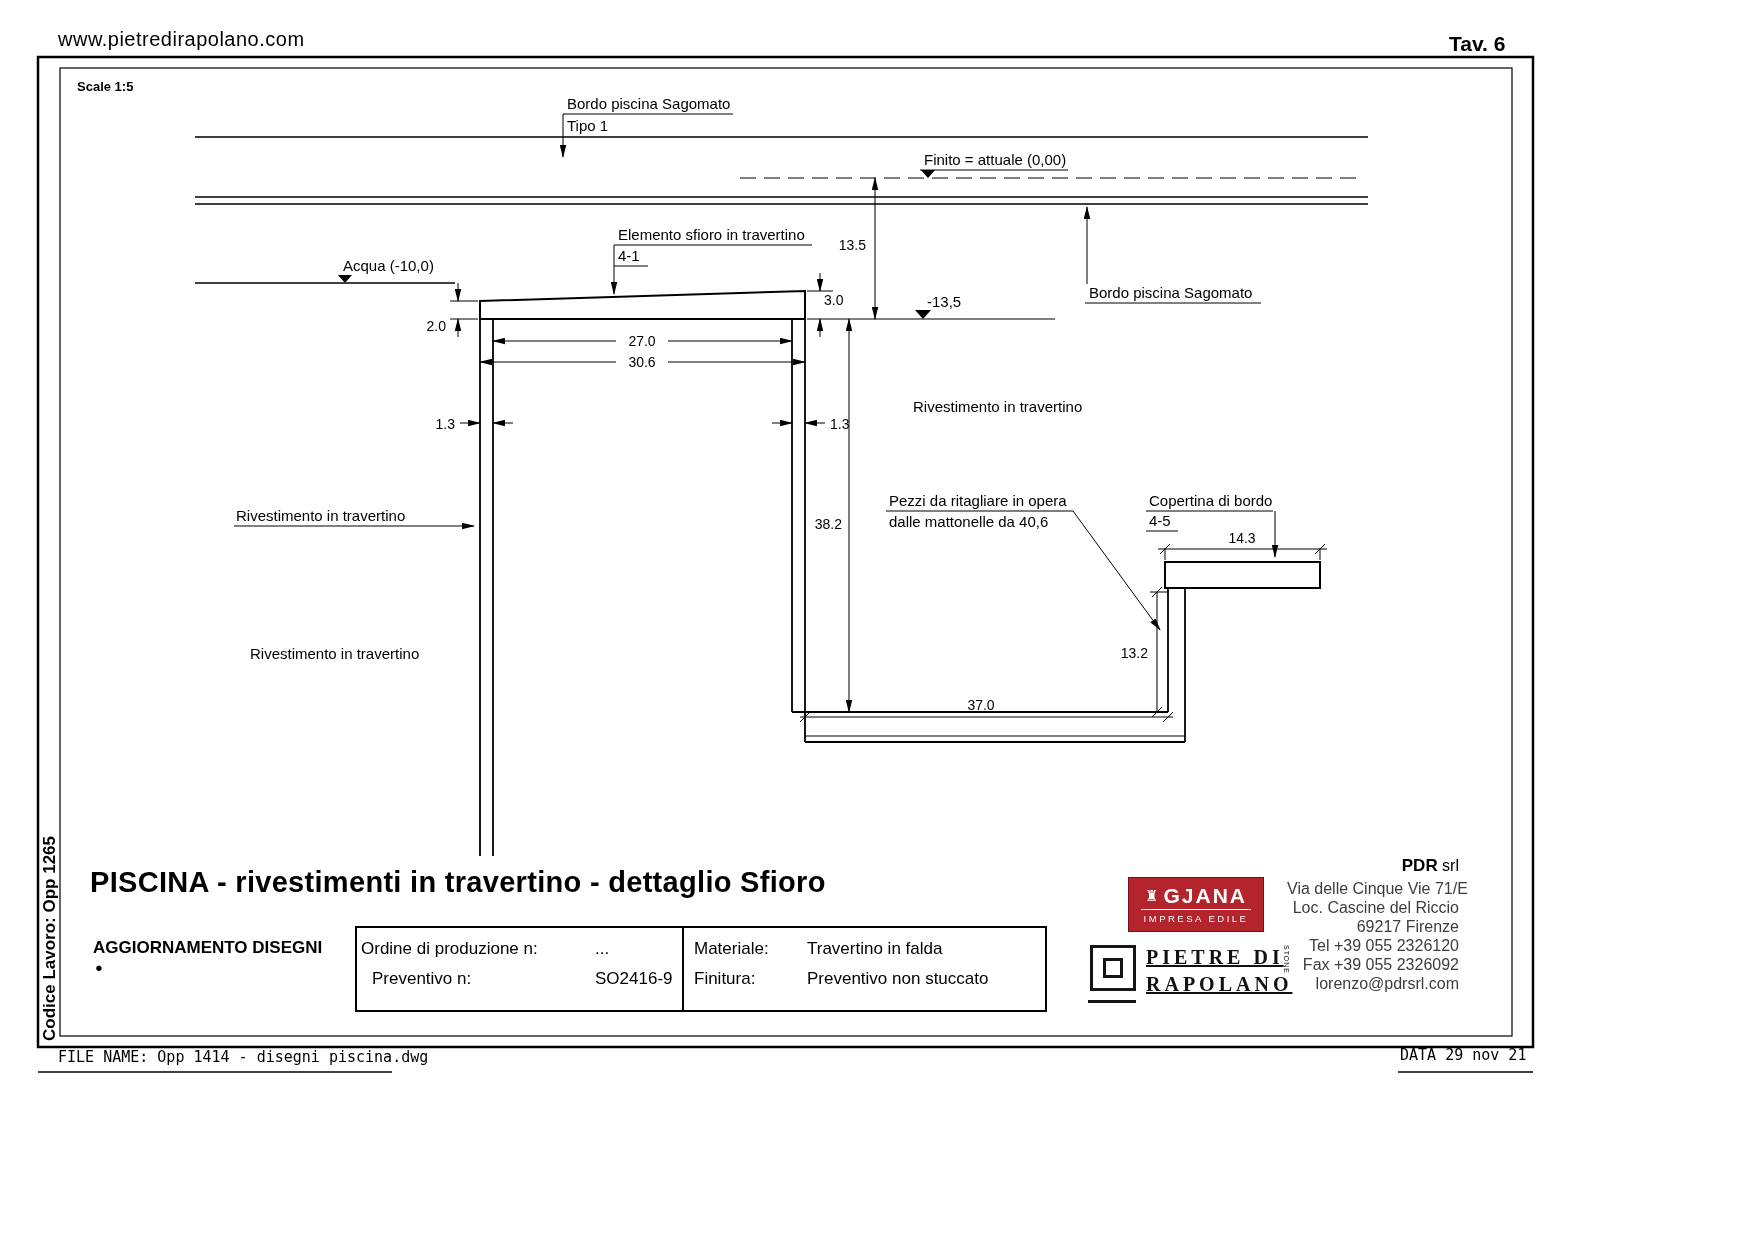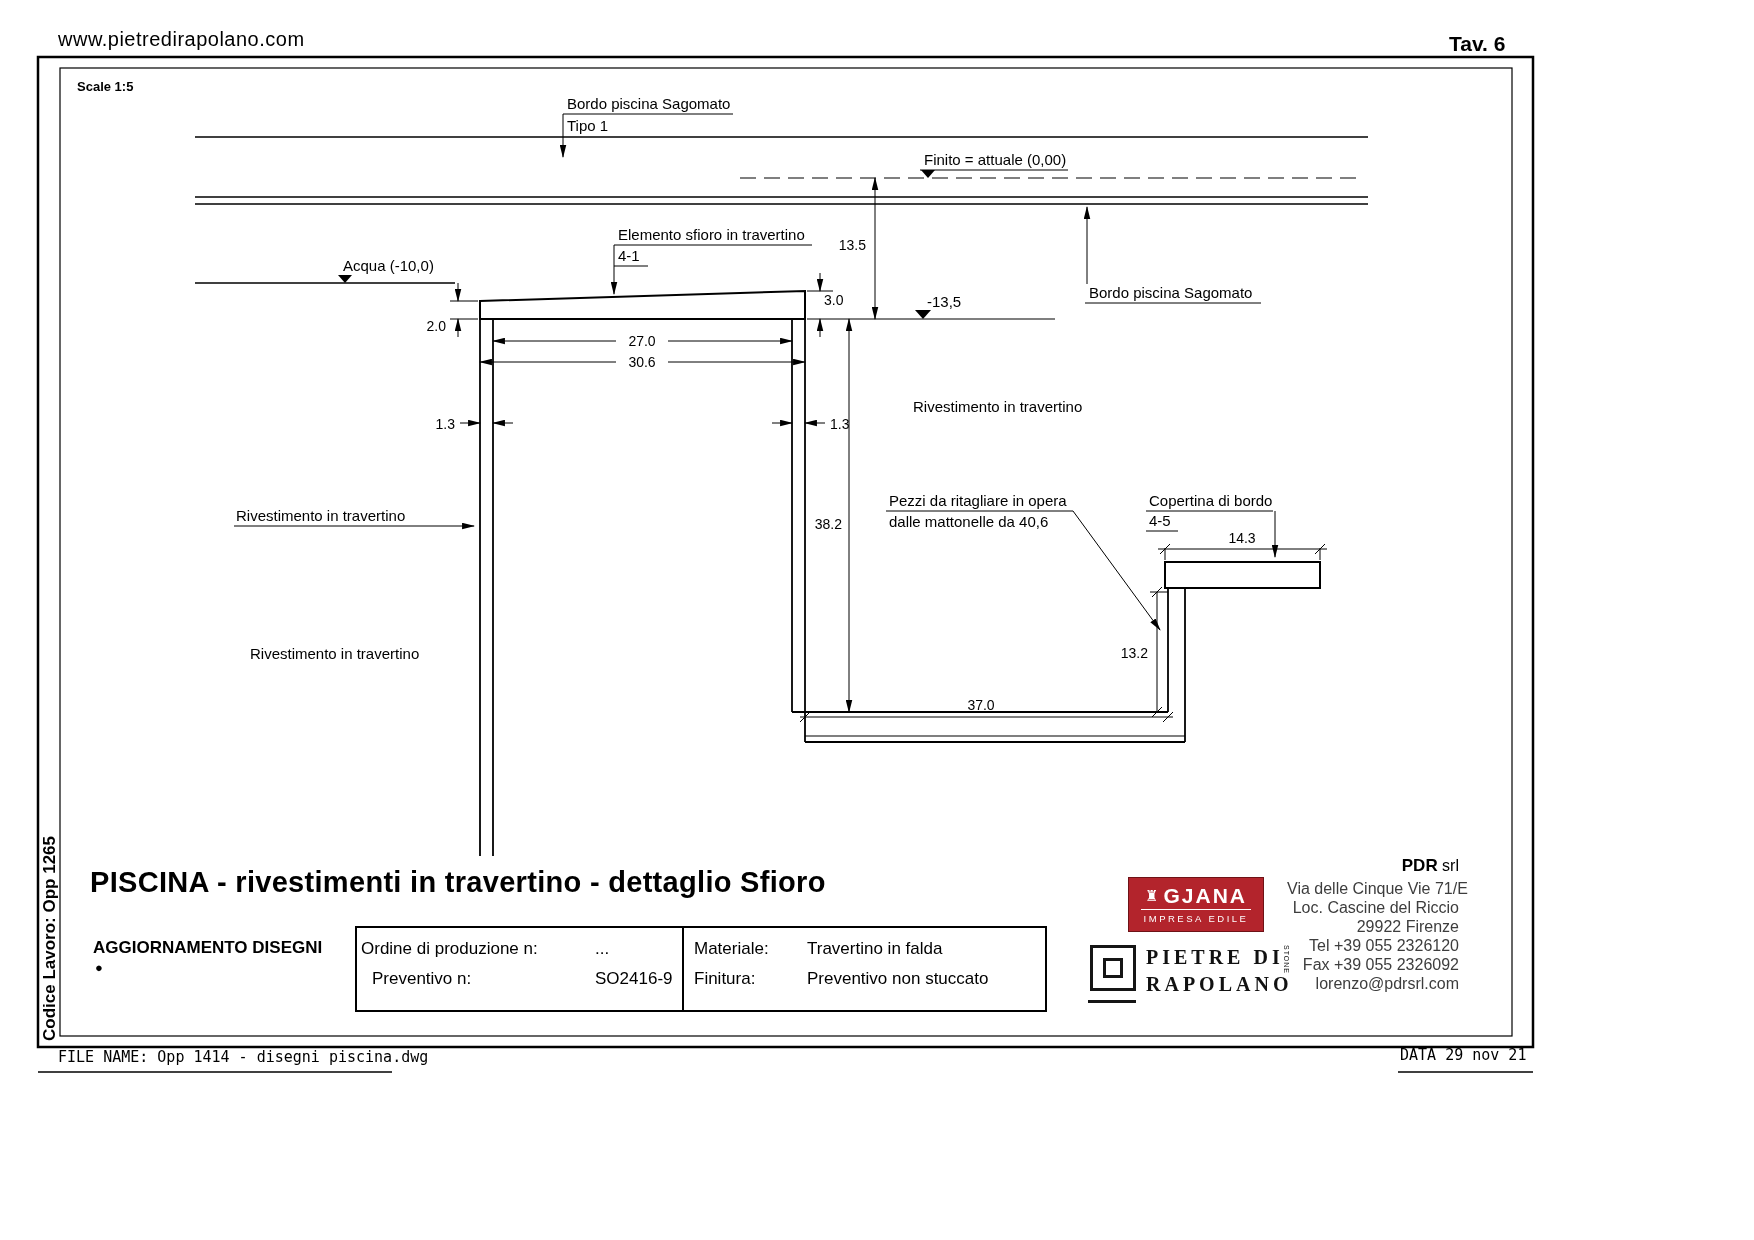--- a/index.html
+++ b/index.html
@@ -27,21 +27,21 @@
   .gjana-castle{font-size:15px;}
   .gjana-name{font-size:21px;font-weight:bold;letter-spacing:2px;text-align:center;}
   .gjana-rule{width:82%;height:1px;background:#fff;}
   .gjana-sub{color:#fff;font-size:9.5px;letter-spacing:2.5px;}
   .pietre{left:1088px;top:942px;width:205px;height:72px;}
   .pietre-mark{position:absolute;left:2px;top:3px;width:40px;height:40px;border:3px solid #151515;
                display:flex;align-items:center;justify-content:center;}
   .pietre-mark-inner{width:14px;height:14px;border:3px solid #151515;}
   .pietre-text{position:absolute;left:58px;top:2px;}
   .pietre-line{font-family:"Liberation Serif",serif;font-weight:bold;font-size:20px;
-               letter-spacing:4px;line-height:27px;color:#111;white-space:nowrap;}
+               letter-spacing:4px;line-height:27px;color:#111;white-space:nowrap;text-decoration:underline;}
   .pietre-stone{position:absolute;left:184px;top:14px;font-size:7px;letter-spacing:1px;
                 transform:rotate(90deg);transform-origin:center;color:#111;}
   .pietre-underline{position:absolute;left:0;top:58px;width:48px;height:3px;background:#151515;}
   .pdr{left:1287px;top:856px;width:172px;text-align:right;}
   .pdr-name{font-size:16px;margin-bottom:3px;}
   .pdr-name b{font-size:17px;}
   .pdr-line{font-size:16px;color:#3d3d3d;line-height:19px;white-space:nowrap;}
   .file-name{left:58px;top:1048px;font-family:"DejaVu Sans Mono",monospace;font-size:15px;}
   .date{left:1400px;top:1046px;font-family:"DejaVu Sans Mono",monospace;font-size:15px;}
 </style>
@@ -208,19 +208,19 @@
       <div class="pietre-line">RAPOLANO</div>
     </div>
     <div class="pietre-stone">STONE</div>
     <div class="pietre-underline"></div>
   </div>
 
   <div class="abs pdr">
     <div class="pdr-name"><b>PDR</b><span> srl</span></div>
     <div class="pdr-line">Via delle Cinque Vie 71/E</div>
     <div class="pdr-line">Loc. Cascine del Riccio</div>
-    <div class="pdr-line">29922 Firenze</div>
+    <div class="pdr-line">69217 Firenze</div>
     <div class="pdr-line">Tel +39 055 2326120</div>
     <div class="pdr-line">Fax +39 055 2326092</div>
     <div class="pdr-line">lorenzo@pdrsrl.com</div>
   </div>
 
 </div>
 
 </body></html>

